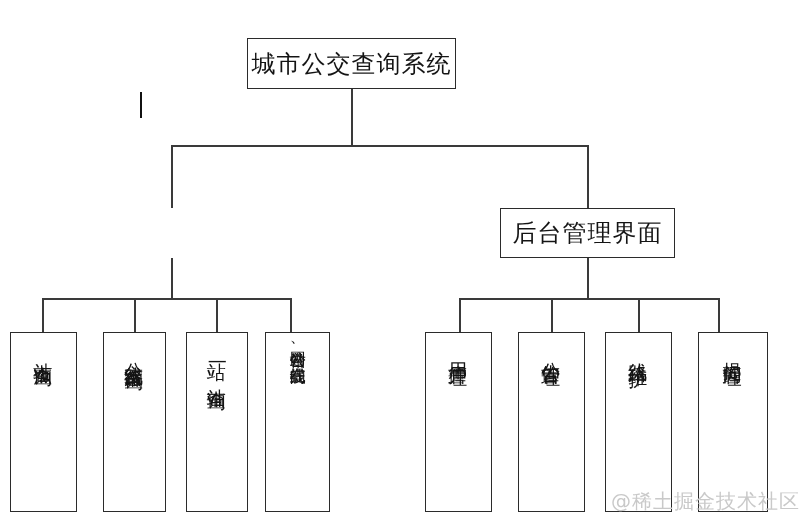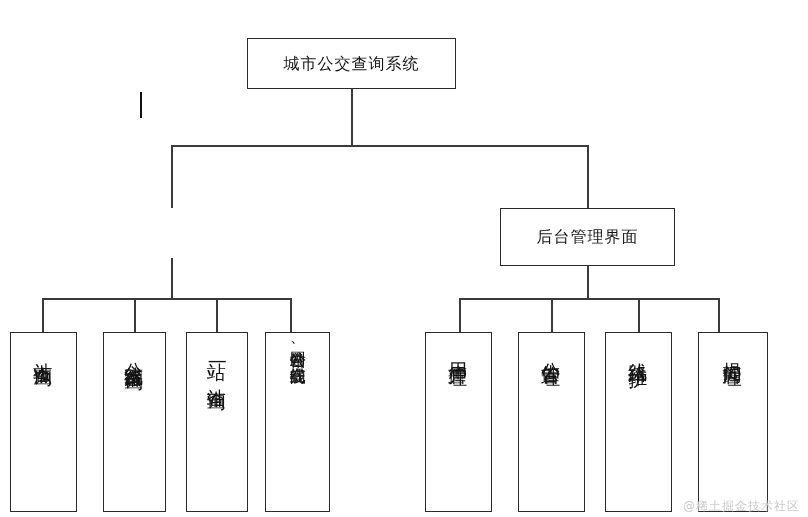--- a/index.html
+++ b/index.html
@@ -38,31 +38,31 @@
   .node.level2-left {
     left: 75px;
     top: 208px;
     width: 194px;
     height: 50px;
   }
   .node.level2-right {
     left: 500px;
     top: 208px;
     width: 175px;
-    height: 58px;
+    height: 50px;
   }
   .node.leaf {
     top: 332px;
     height: 180px;
     align-items: flex-start;
     justify-content: center;
   }
 
   .h-label {
-    font-size: 16px;
+    font-size: 24px;
     letter-spacing: 1px;
     line-height: 1;
     white-space: nowrap;
   }
 
   
   .v-label {
     writing-mode: vertical-rl;
     text-orientation: upright;
     font-size: 19px;
@@ -94,21 +94,21 @@
     width: 2.4px;
     height: 26px;
     background: #111111;
   }
 
   
   .watermark {
     position: absolute;
     right: 8px;
     bottom: 2px;
-    font-size: 12px;
+    font-size: 20px;
     color: #c9c9c9;
     letter-spacing: 1px;
     white-space: nowrap;
     user-select: none;
   }
 </style>
 </head>
 <body>
 
 <div id="canvas">

